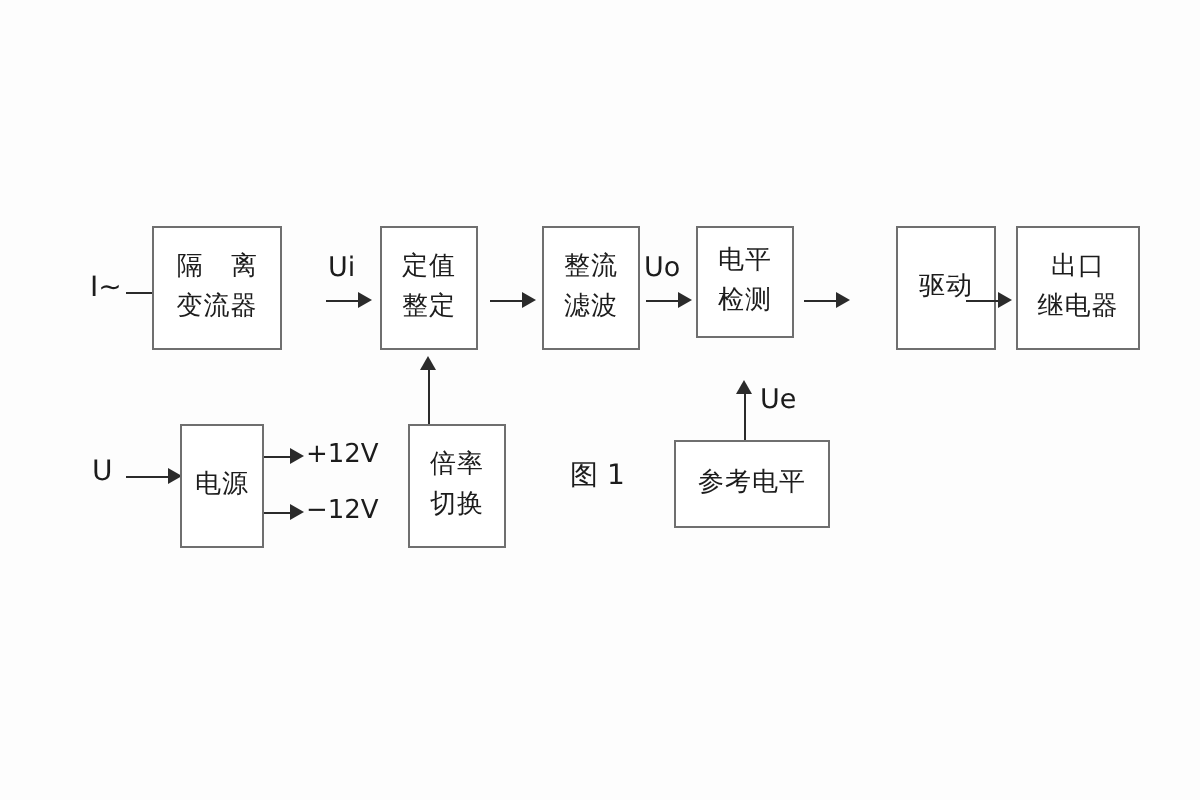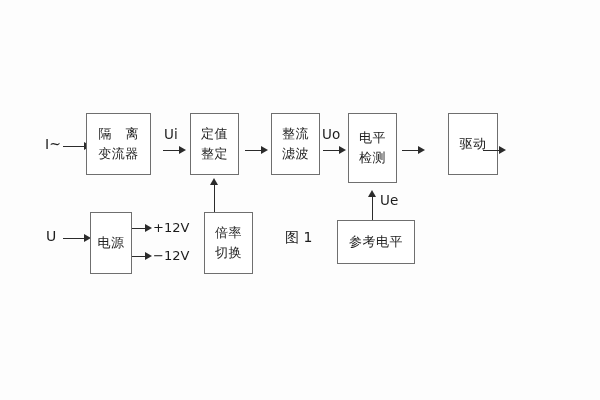--- a/index.html
+++ b/index.html
@@ -82,21 +82,21 @@
 </style>
 </head>
 <body>
 
 <div id="canvas">
 
   <div class="label big" style="left:45px; top:136px;">I~</div>
   <div class="hline" style="left:63px; top:146px; width:22px;"></div>
   <div class="arrow-r" style="left:84px; top:141.5px;"></div>
 
-  <div class="block" style="left:86px; top:113px; width:65px; height:62px;">
+  <div class="block" style="left:76px; top:113px; width:65px; height:62px;">
     <span class="ln spaced">隔 离</span>
     <span class="ln">变流器</span>
   </div>
 
   <div class="sig" style="left:164px; top:126px;">Ui</div>
   <div class="hline" style="left:163px; top:150px; width:17px;"></div>
   <div class="arrow-r" style="left:179px; top:145.5px;"></div>
 
   <div class="block" style="left:190px; top:113px; width:49px; height:62px;">
     <span class="ln">定值</span>
@@ -108,35 +108,39 @@
 
   <div class="block" style="left:271px; top:113px; width:49px; height:62px;">
     <span class="ln">整流</span>
     <span class="ln">滤波</span>
   </div>
 
   <div class="sig" style="left:322px; top:126px;">Uo</div>
   <div class="hline" style="left:323px; top:150px; width:17px;"></div>
   <div class="arrow-r" style="left:339px; top:145.5px;"></div>
 
-  <div class="block" style="left:348px; top:113px; width:49px; height:70px;">
+  <div class="block" style="left:348px; top:113px; width:49px; height:56px;">
     <span class="ln">电平</span>
     <span class="ln">检测</span>
   </div>
 
   <div class="hline" style="left:402px; top:150px; width:17px;"></div>
   <div class="arrow-r" style="left:418px; top:145.5px;"></div>
 
   <div class="block" style="left:428px; top:113px; width:50px; height:62px;margin-left:20px;">
     <span class="ln">驱动</span>
   </div>
 
   <div class="hline" style="left:483px; top:150px; width:17px;"></div>
   <div class="arrow-r" style="left:499px; top:145.5px;"></div>
 
+  <div class="block" style="left:508px; top:113px; width:62px; height:62px;">
+    <span class="ln">出口</span>
+    <span class="ln">继电器</span>
+  </div>
 
   <div class="label big" style="left:46px; top:228px;">U</div>
   <div class="hline" style="left:63px; top:238px; width:22px;"></div>
   <div class="arrow-r" style="left:84px; top:233.5px;"></div>
 
   <div class="block" style="left:90px; top:212px; width:42px; height:62px;">
     <span class="ln">电源</span>
   </div>
 
   <div class="hline" style="left:132px; top:228px; width:14px;"></div>

